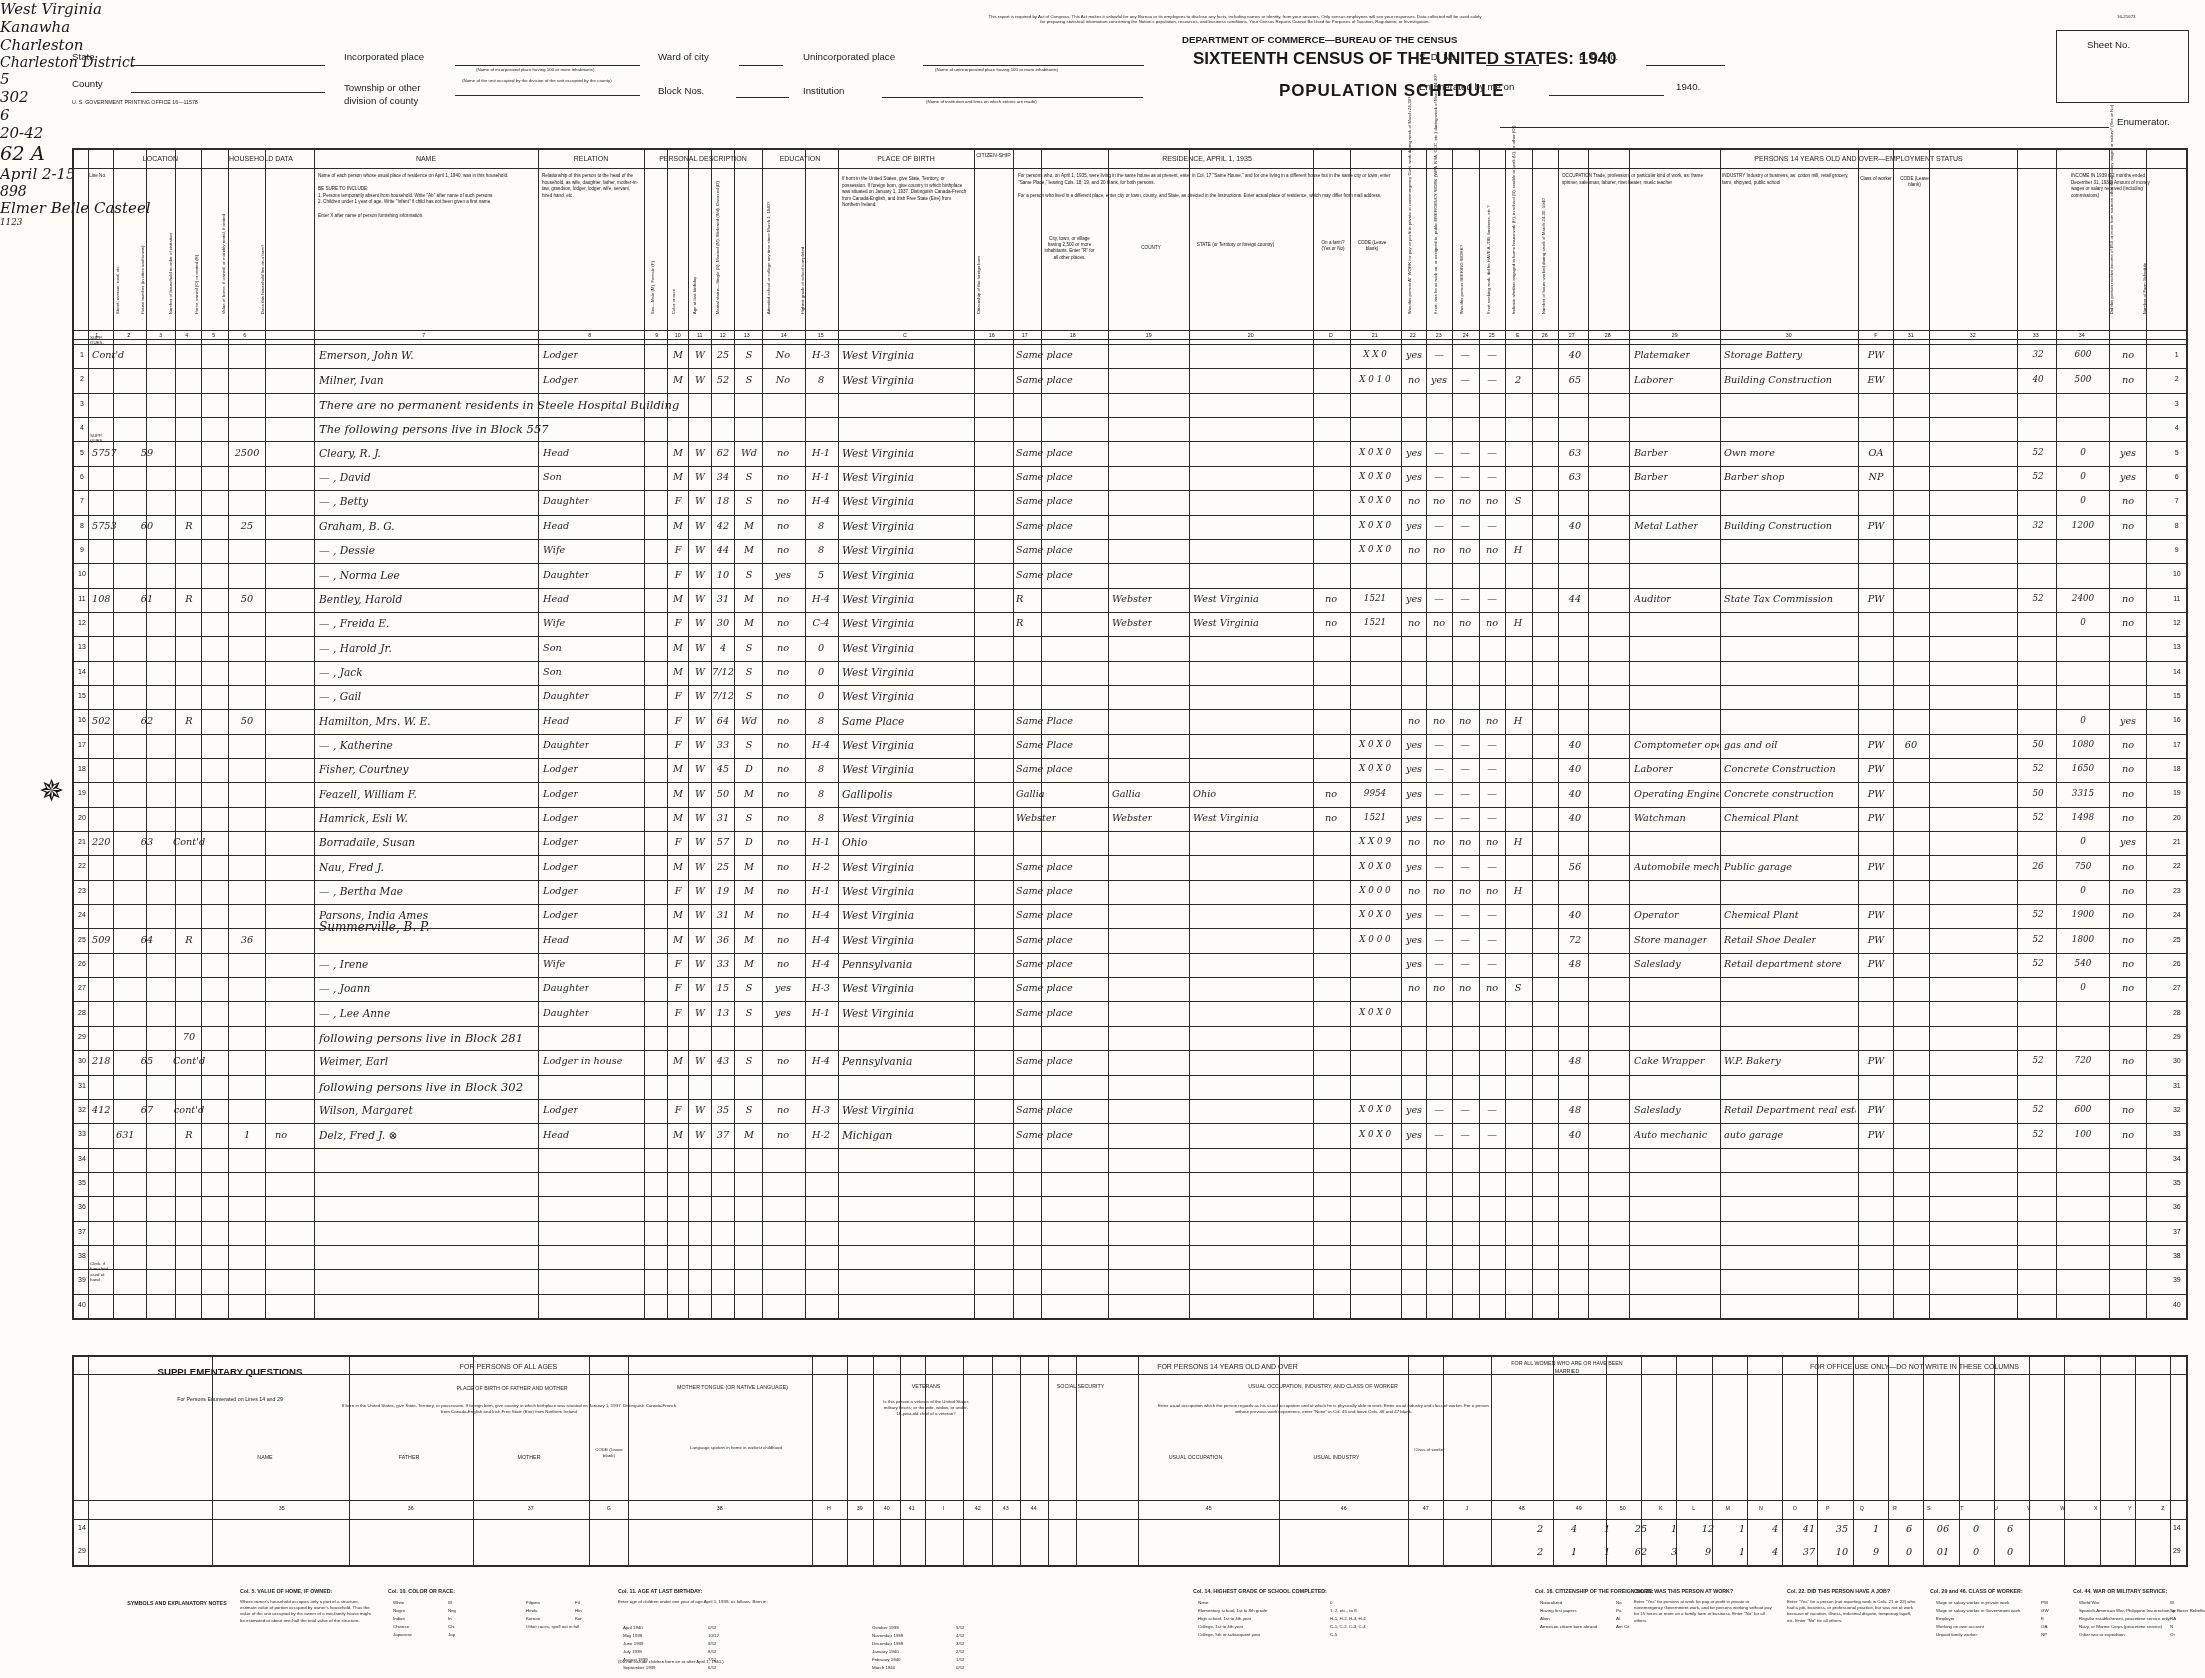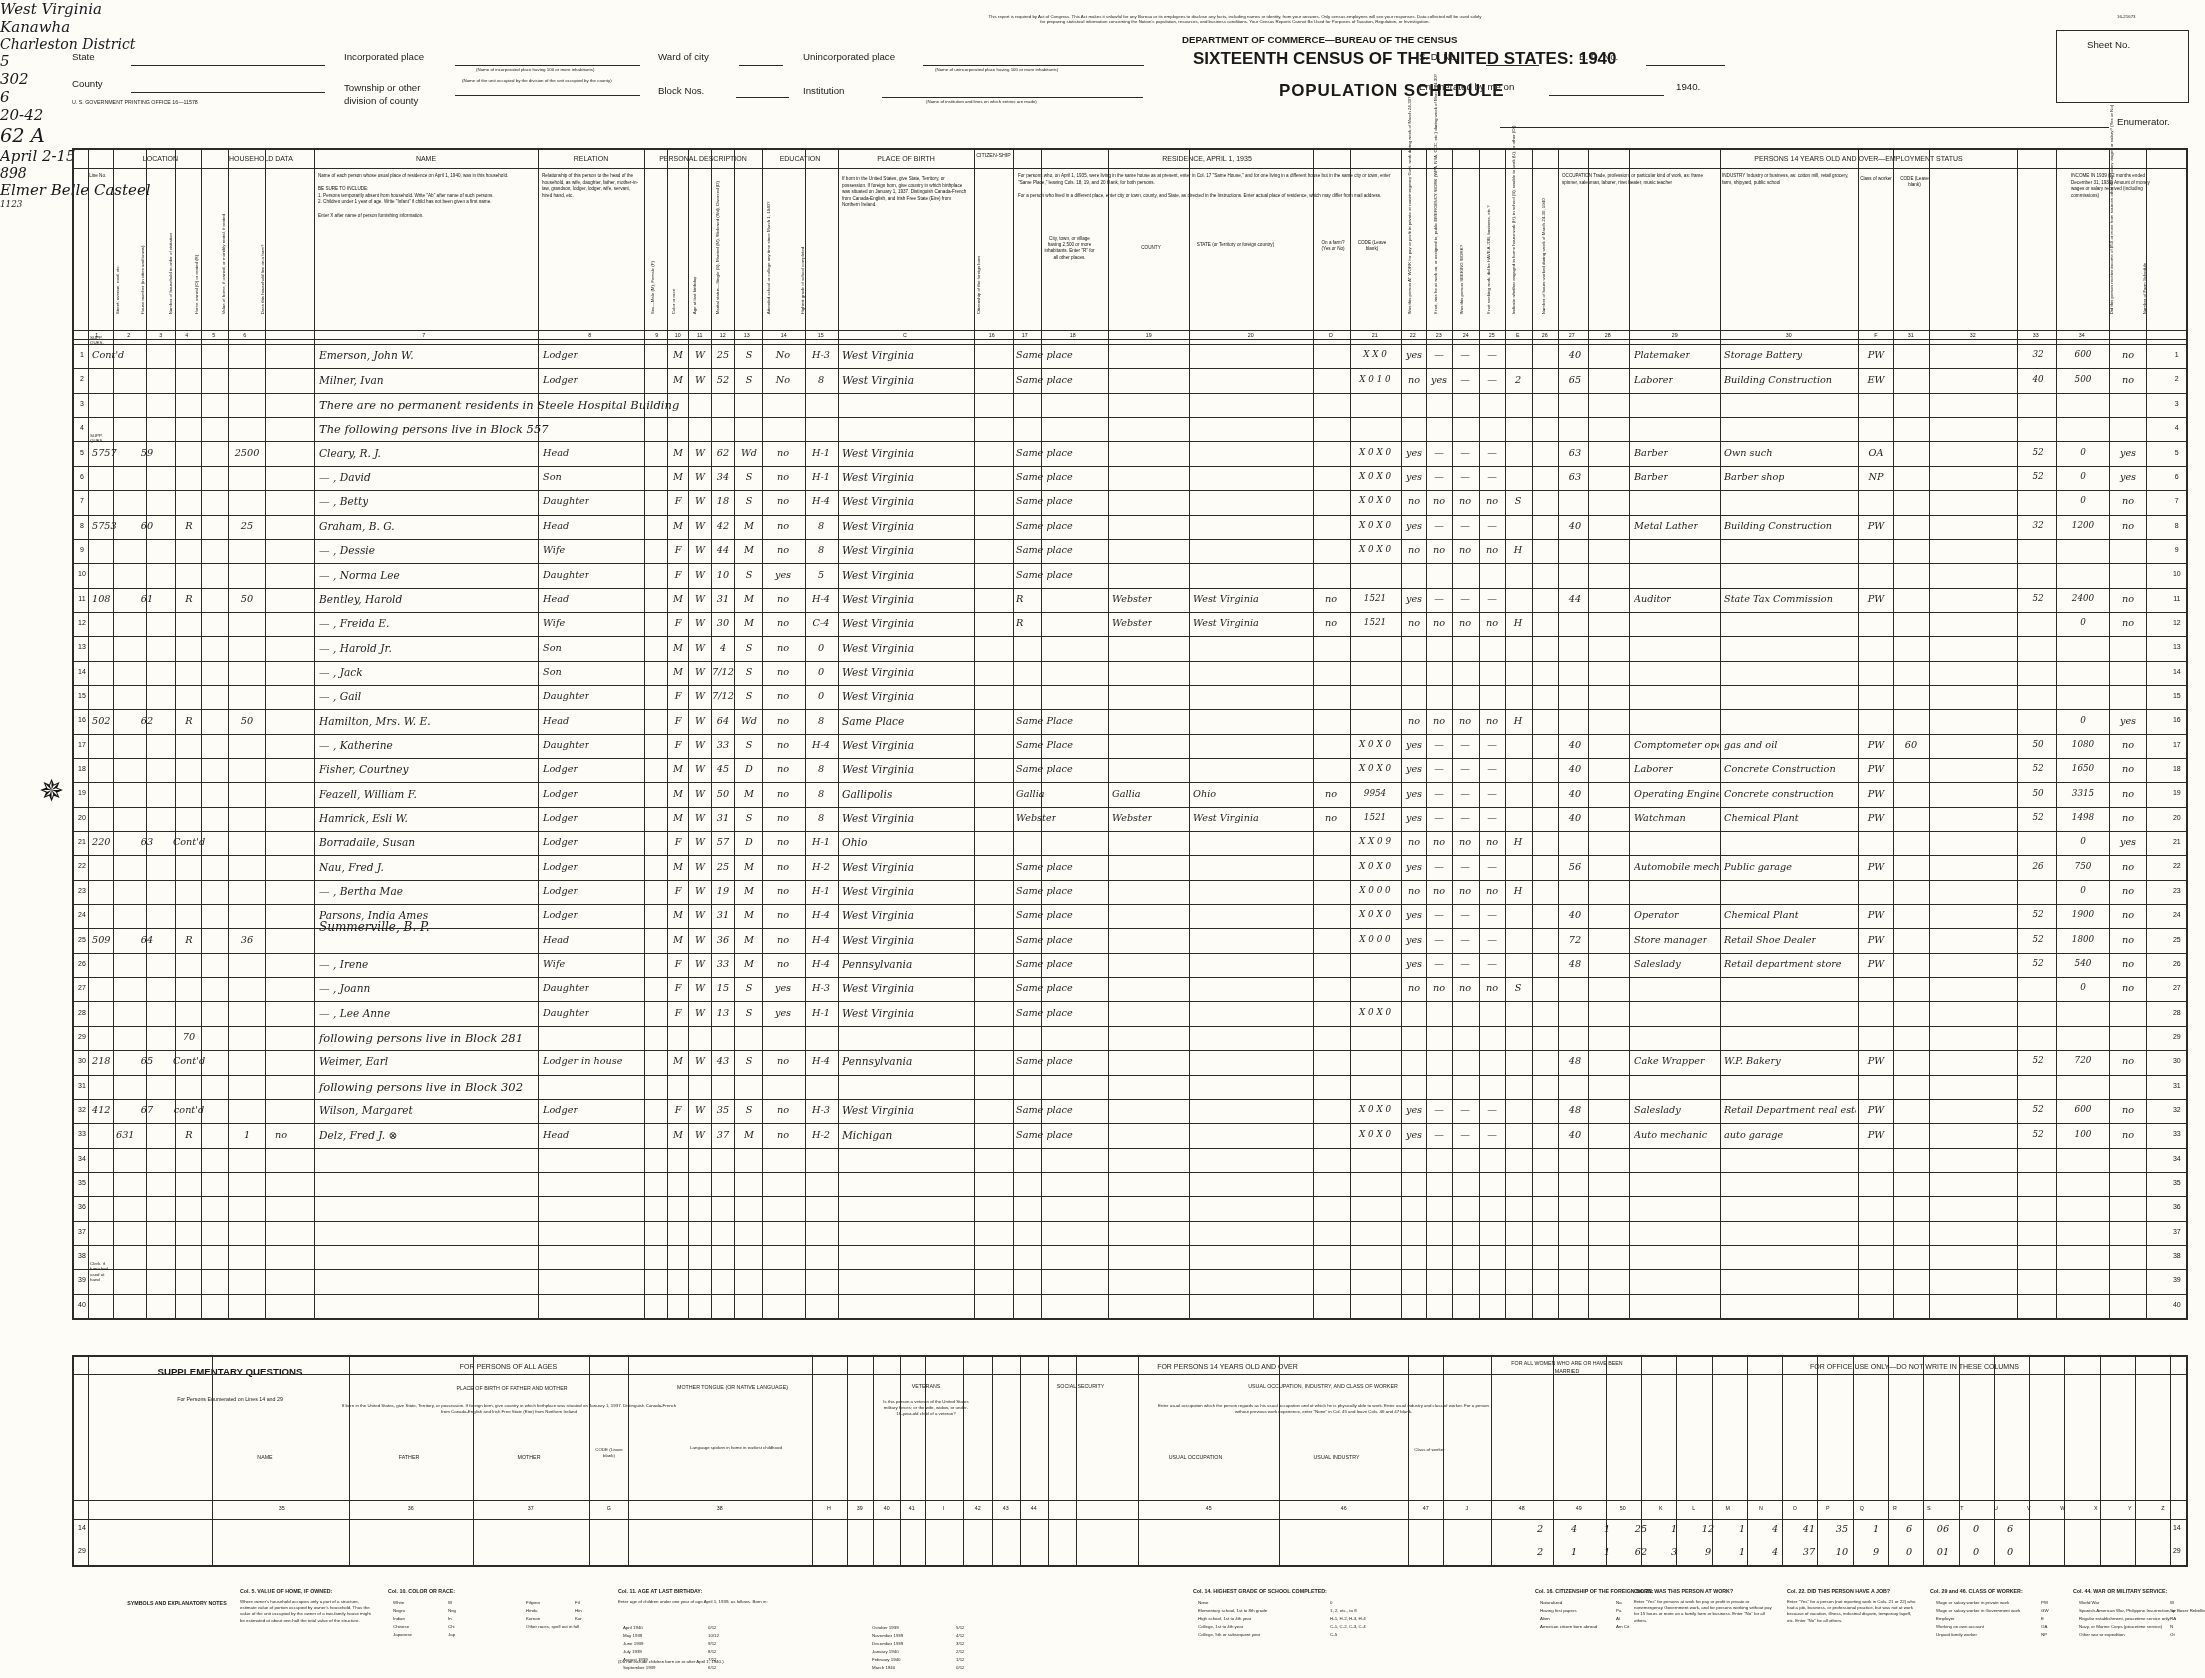--- a/index.html
+++ b/index.html
@@ -57,20 +57,21 @@
 
     <div class="txt md" style="left:72px;top:51px;">State</div>
     <div class="hand" style="left:132px;top:46px;font-size:15px;">West Virginia</div>
     <div class="ln hline" style="left:131px;top:65px;width:194px;"></div>
     <div class="txt md" style="left:72px;top:78px;">County</div>
     <div class="hand" style="left:132px;top:72px;font-size:15px;">Kanawha</div>
     <div class="ln hline" style="left:131px;top:92px;width:194px;"></div>
     <div class="txt tiny2" style="left:72px;top:99px;">U. S. GOVERNMENT PRINTING OFFICE    16—11578</div>
 
     <div class="txt md" style="left:344px;top:51px;">Incorporated place</div>
+    <div class="hand" style="left:459px;top:44px;font-size:15px;">Charleston</div>
     <div class="ln hline" style="left:455px;top:65px;width:185px;"></div>
     <div class="txt tiny" style="left:476px;top:67px;">(Name of incorporated place having 100 or more inhabitants)</div>
     <div class="txt md" style="left:344px;top:81px;width:97px;white-space:normal;line-height:13px;">Township or other division of county</div>
     <div class="hand" style="left:459px;top:76px;font-size:14px;">Charleston District</div>
     <div class="ln hline" style="left:455px;top:95px;width:185px;"></div>
     <div class="txt tiny" style="left:462px;top:78px;">(Name of the unit occupied by the division of the unit occupied by the county)</div>
 
     <div class="txt md" style="left:658px;top:51px;">Ward of city</div>
     <div class="hand" style="left:743px;top:46px;font-size:15px;">5</div>
     <div class="ln hline" style="left:739px;top:65px;width:44px;"></div>
@@ -538,21 +539,21 @@
         <div class="hand-cell c" style="top: 447px; left: 821px; font-size: 9.7px;">H-1</div>
         <div class="hand-cell" style="top: 447px; left: 842px; font-size: 10.6px; max-width: 129px; overflow: hidden;">West Virginia</div>
         <div class="hand-cell" style="top: 447px; left: 1016px; font-size: 9.7px; max-width: 106px; overflow: hidden;">Same place</div>
         <div class="hand-cell c" style="top: 447px; left: 1375px; font-size: 8.8px;">X 0 X 0</div>
         <div class="hand-cell c" style="top: 447px; left: 1414px; font-size: 9.7px;">yes</div>
         <div class="hand-cell c" style="top: 447px; left: 1439px; font-size: 9.7px;">—</div>
         <div class="hand-cell c" style="top: 447px; left: 1465px; font-size: 9.7px;">—</div>
         <div class="hand-cell c" style="top: 447px; left: 1492px; font-size: 9.7px;">—</div>
         <div class="hand-cell c" style="top: 447px; left: 1575px; font-size: 9.7px;">63</div>
         <div class="hand-cell" style="top: 447px; left: 1634px; font-size: 9.7px; max-width: 85px; overflow: hidden;">Barber</div>
-        <div class="hand-cell" style="top: 447px; left: 1724px; font-size: 9.7px; max-width: 132px; overflow: hidden;">Own such</div>
+        <div class="hand-cell" style="top: 447px; left: 1724px; font-size: 9.7px; max-width: 132px; overflow: hidden;">Own more</div>
         <div class="hand-cell c" style="top: 447px; left: 1876px; font-size: 9.7px;">OA</div>
         <div class="hand-cell c" style="top: 447px; left: 2038px; font-size: 8.8px;">52</div>
         <div class="hand-cell c" style="top: 447px; left: 2083px; font-size: 8.8px;">0</div>
         <div class="hand-cell c" style="top: 447px; left: 2128px; font-size: 9.7px;">yes</div>
         <div class="rowno" style="left: 74px; top: 473px; width: 16px;">6</div>
         <div class="rowno" style="left: 2168px; top: 473px; width: 17.6px;">6</div>
         <div class="hand-cell" style="top: 471px; left: 319px; font-size: 10.6px; max-width: 215px; overflow: hidden;">— ,  David</div>
         <div class="hand-cell" style="top: 471px; left: 543px; font-size: 9.7px; max-width: 97px; overflow: hidden;">Son</div>
         <div class="hand-cell c" style="top: 471px; left: 678px; font-size: 9.7px;">M</div>
         <div class="hand-cell c" style="top: 471px; left: 700px; font-size: 9.7px;">W</div>

